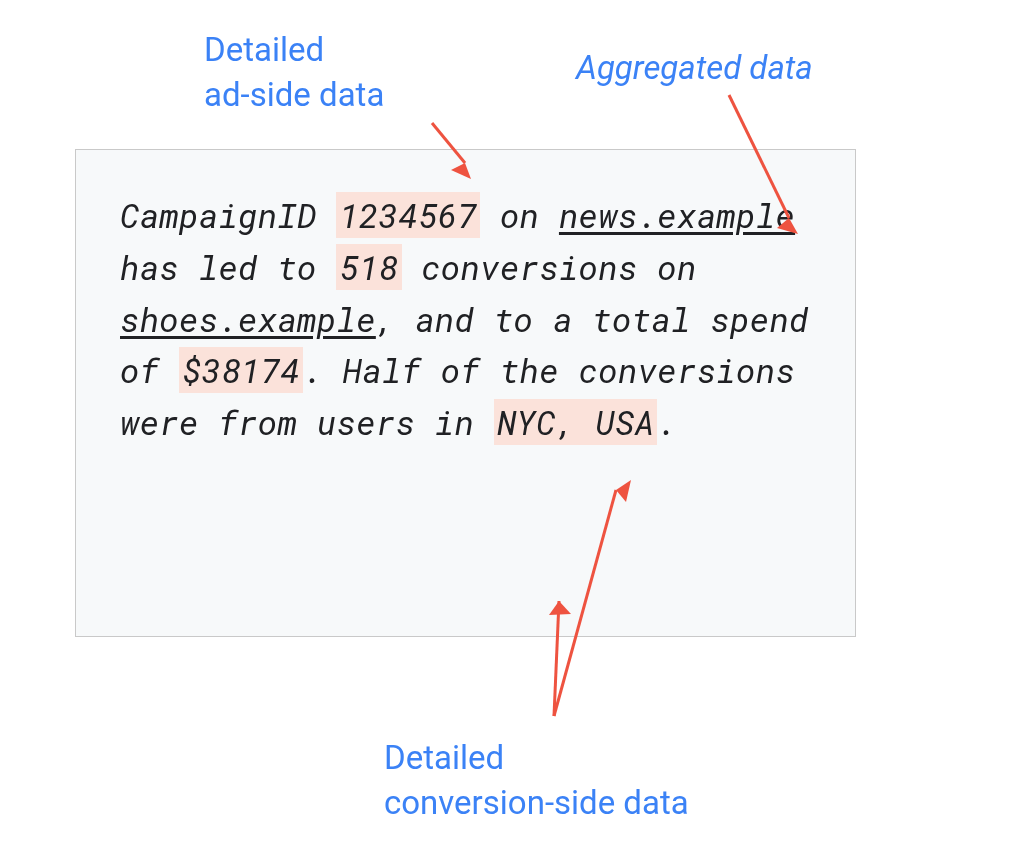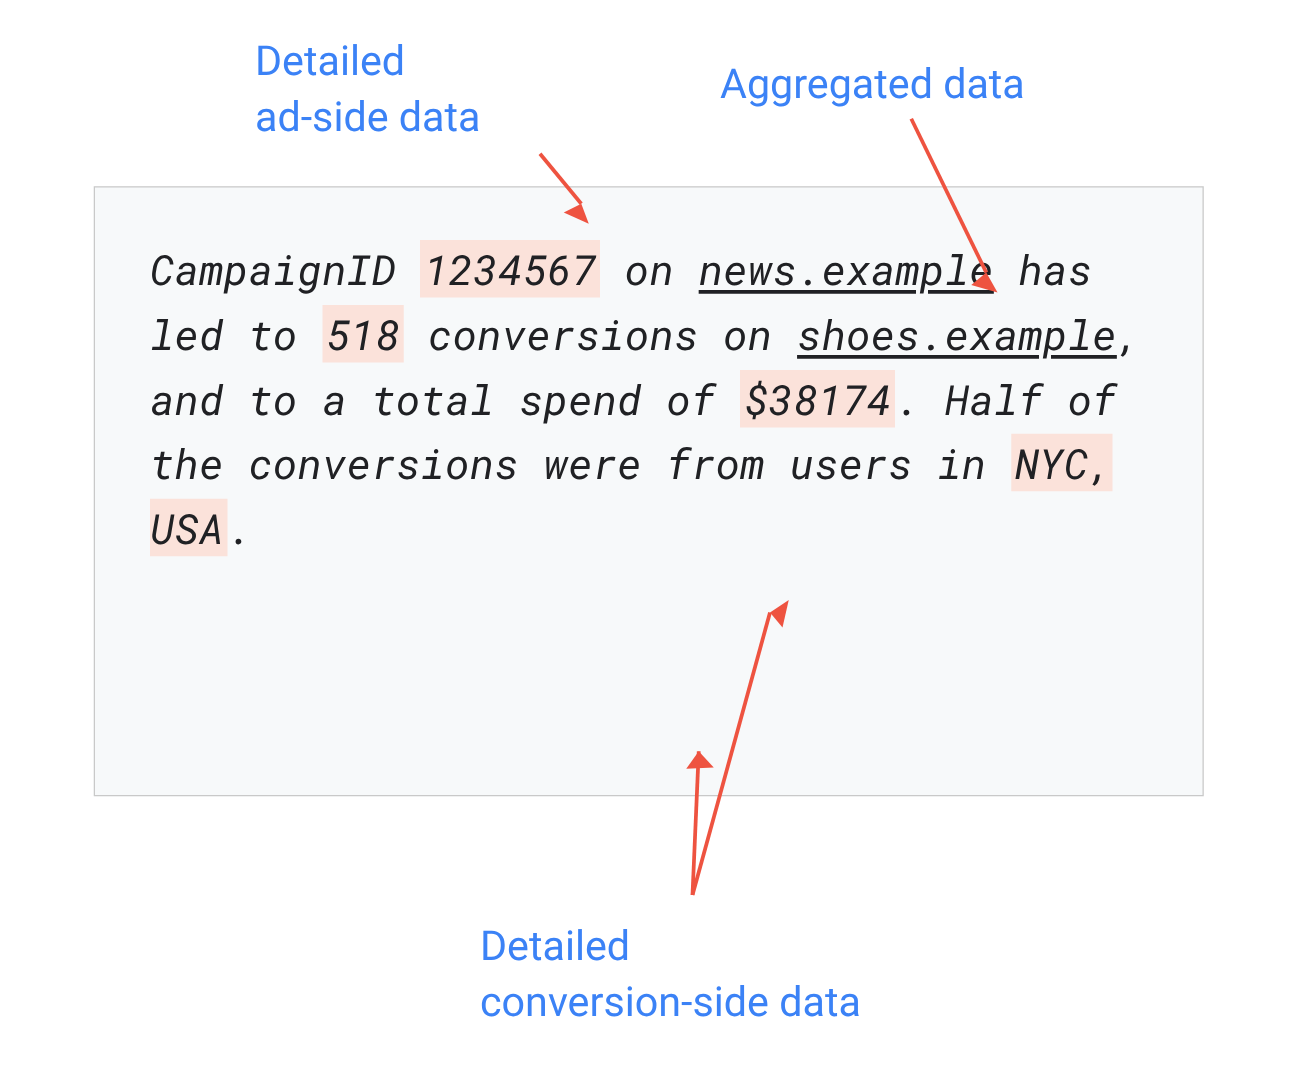--- a/index.html
+++ b/index.html
@@ -26,30 +26,31 @@
       line-height: 1.35;
       font-weight: 400;
     }
     .label-top-left {
       top: 28px;
       left: 204px;
     }
     .label-top-right {
       top: 46px;
       left: 576px;
+      font-style: italic;
     }
     .label-bottom {
       top: 736px;
       left: 384px;
     }
     .box {
       position: absolute;
       top: 149px;
       left: 75px;
-      width: 888px;
+      width: 781px;
       height: 488px;
       border: 1px solid #c9c9c9;
       background: #f7f9fa;
       padding: 40px 36px 40px 44px;
     }
     .box-text {
       font-family: "Roboto Mono", "Courier New", monospace;
       font-style: italic;
       font-size: 33.2px;
       line-height: 1.56;

